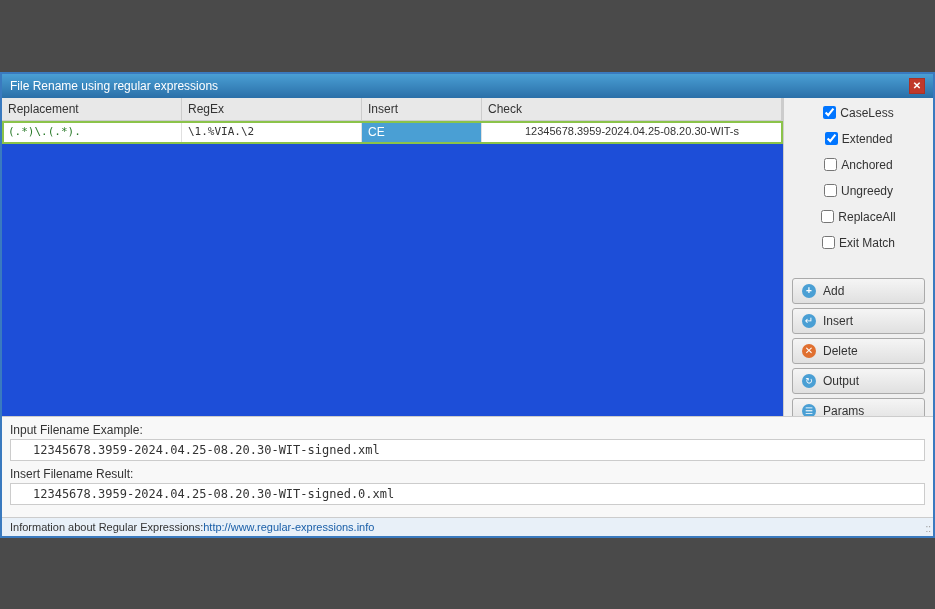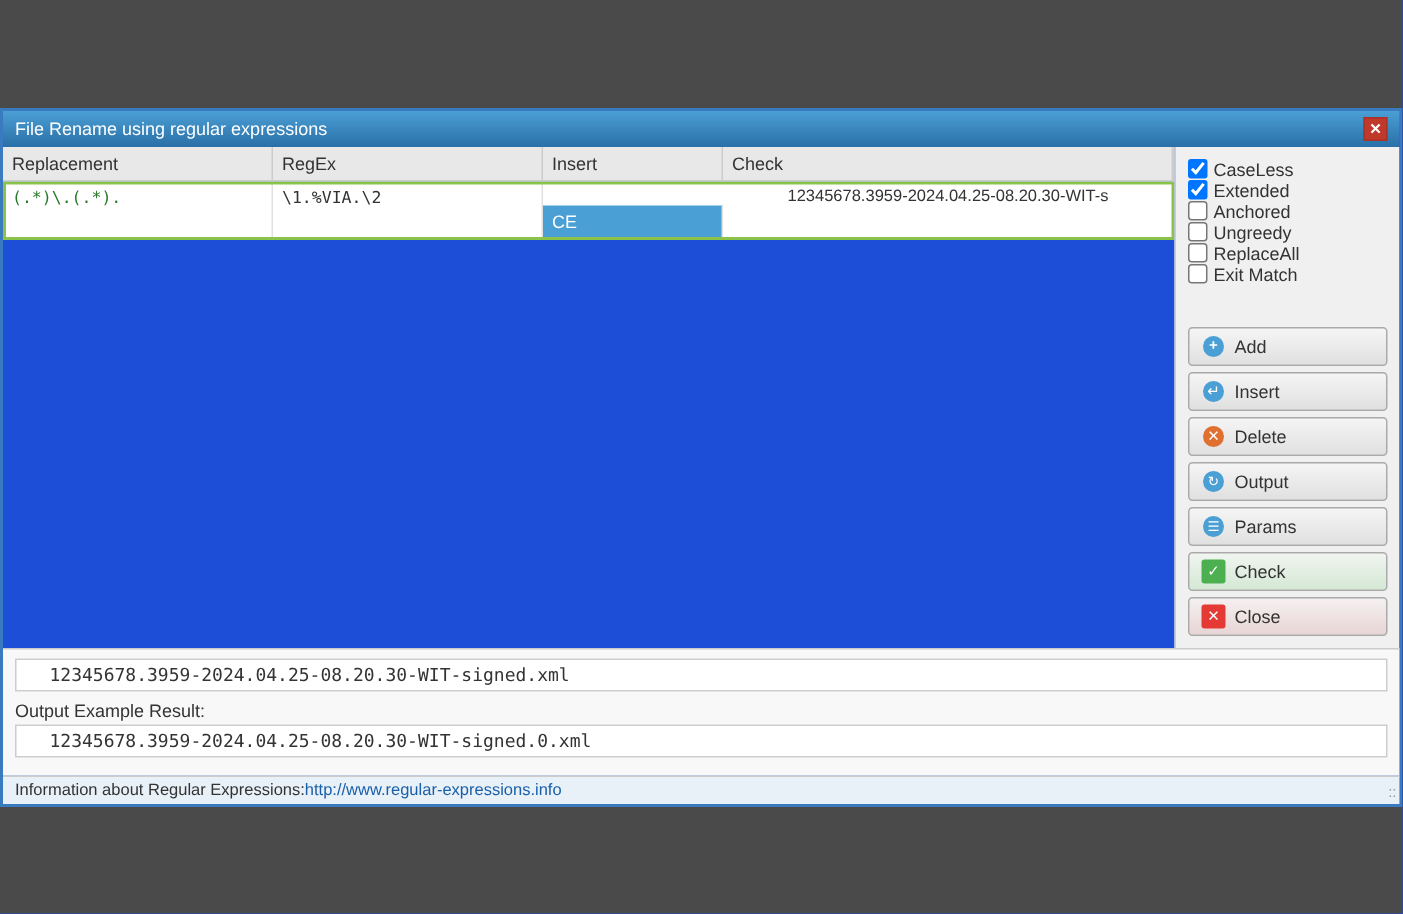--- a/index.html
+++ b/index.html
@@ -105,21 +105,20 @@
       font-size: 11px;
     }
     .table-cell.replacement-cell {
       font-family: monospace;
       font-size: 11px;
       color: #333;
     }
     .table-cell.options-cell {
       background: #4a9fd4;
       color: white;
-      margin-top: 16px;
     }
     .table-cell.result-cell {
       color: #333;
       font-size: 11px;
       text-align: center;
     }
     .row-highlight {
       outline: 2px solid #8bc34a;
       outline-offset: -2px;
     }
@@ -129,22 +128,23 @@
       border-left: 1px solid #ccc;
       padding: 8px;
       display: flex;
       flex-direction: column;
       gap: 4px;
       flex-shrink: 0;
     }
     .checkbox-group {
       display: flex;
       flex-direction: column;
-      gap: 0;
+      gap: 12px;
       margin-bottom: 20px;
+      align-items: center;
     }
     .checkbox-item {
       display: flex;
       align-items: center;
       gap: 4px;
       cursor: pointer;
     }
     .checkbox-item input[type="checkbox"] {
       width: 13px;
       height: 13px;
@@ -415,22 +415,23 @@
           <div class="btn-icon">
             <div class="icon-red-x">✕</div>
           </div>
           <span>Close</span>
         </button>
       </div>
     </div>
   </div>
 
   <div class="bottom-panel">
+    <div class="bottom-label">Input Filename Example:</div>
     <div class="bottom-value">12345678.3959-2024.04.25-08.20.30-WIT-signed.xml</div>
-    <div class="bottom-label">Output Example Result:</div>
+    <div class="bottom-label">Insert Filename Result:</div>
     <div class="bottom-value">12345678.3959-2024.04.25-08.20.30-WIT-signed.0.xml</div>
   </div>
 
   <div class="info-bar">
     <span>Information about Regular Expressions: </span>
     <span class="info-link">http://www.regular-expressions.info</span>
     <span class="resize-indicator">::</span>
   </div>
 </div>
 

